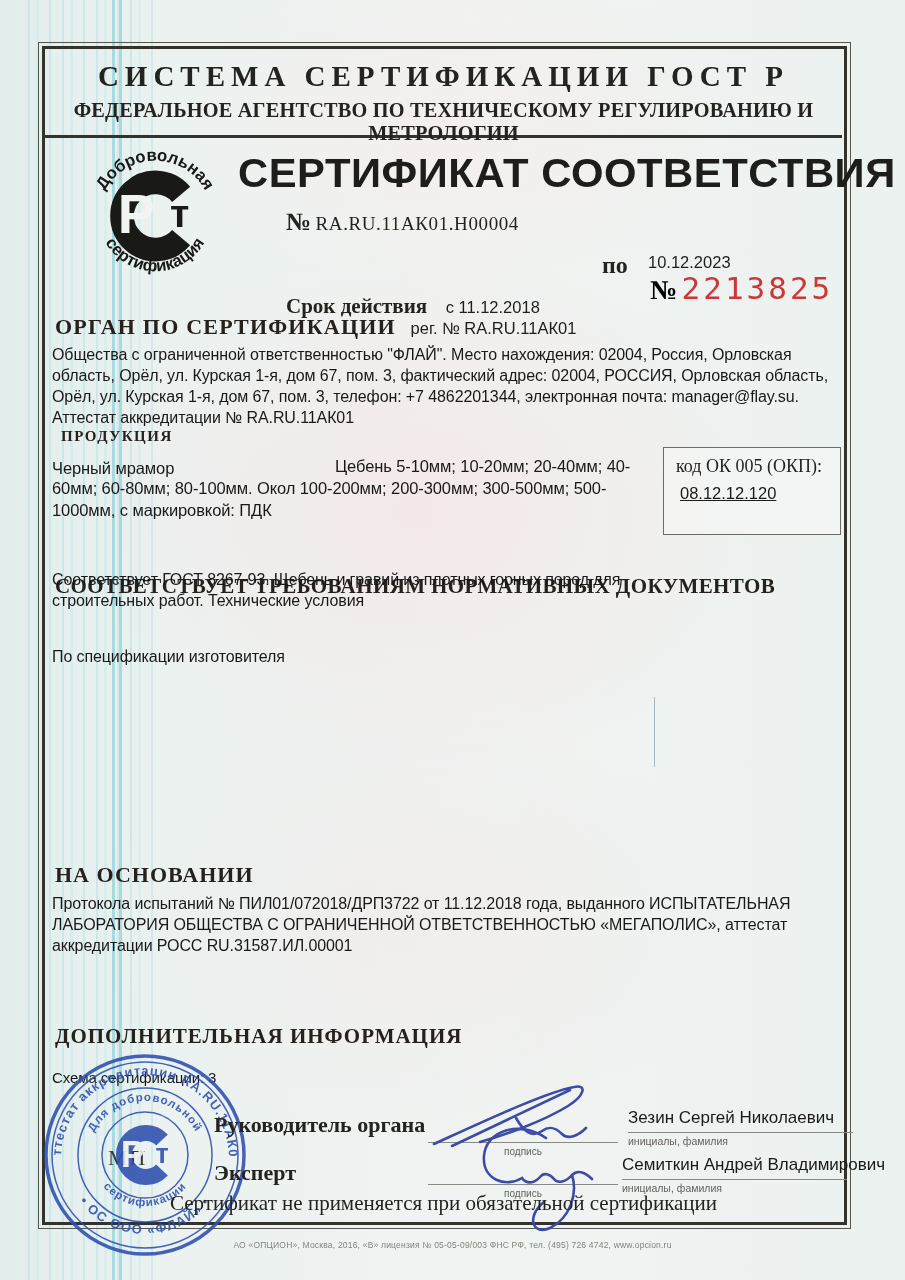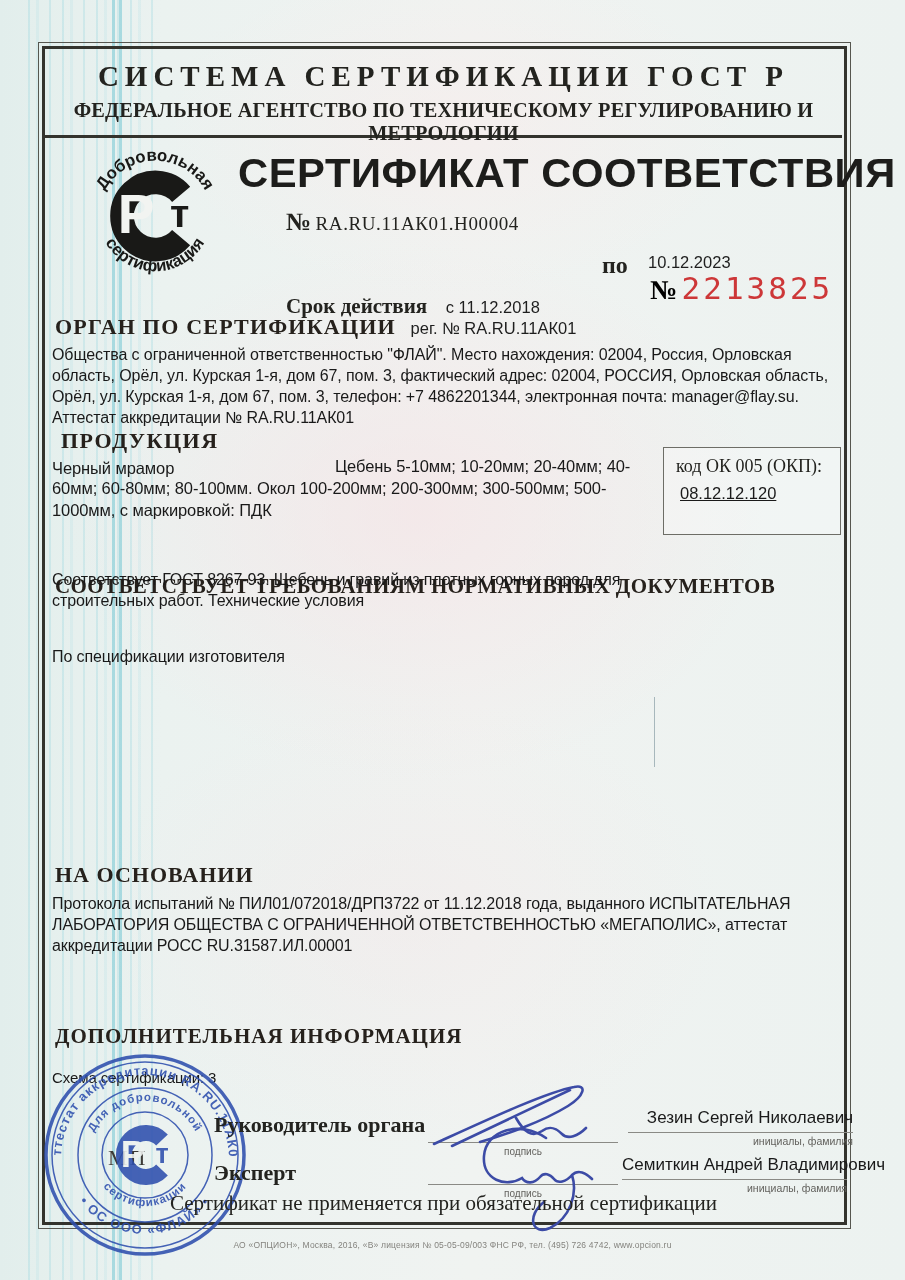--- a/index.html
+++ b/index.html
@@ -38,21 +38,21 @@
   .rednum{font-family:"DejaVu Sans Mono","Liberation Mono",monospace;font-size:31px;letter-spacing:3px;color:#cd3738;font-weight:500;}
   .sec-head{position:absolute;font-family:"Liberation Serif",serif;font-weight:bold;color:#26211c;white-space:nowrap;}
   .body-text{position:absolute;font-size:16px;line-height:1.32;color:#191919;letter-spacing:-0.1px;}
   .code-box{position:absolute;width:176px;height:86px;border:1px solid #6d6d66;background:rgba(255,255,255,.25);}
   .code-label{position:absolute;left:12px;top:8px;font-family:"Liberation Serif",serif;font-size:18px;color:#23231f;}
   .code-val{position:absolute;left:16px;top:36px;font-size:16.5px;color:#1a1a1a;text-decoration:underline;}
   .ghost-line{position:absolute;left:654px;top:697px;width:1px;height:70px;background:rgba(60,95,110,.4);}
   .sig-label{position:absolute;font-family:"Liberation Serif",serif;font-weight:bold;font-size:22px;color:#23231f;white-space:nowrap;}
   .sig-line{position:absolute;width:190px;border-bottom:1px solid #8a8a85;}
   .sig-caption{position:absolute;width:190px;text-align:center;font-size:10px;color:#63625e;}
-  .name-block{position:absolute;width:225px;text-align:right;}
+  .name-block{position:absolute;width:225px;text-align:left;}
   .name-text{font-size:17px;color:#191919;border-bottom:1px solid #8a8a85;padding-bottom:4px;white-space:nowrap;}
   .name-caption{font-size:10.5px;color:#63625e;padding-top:2px;}
   .footer-note{position:absolute;left:38px;top:1191px;width:811px;text-align:center;
     font-family:"Liberation Serif",serif;font-size:21px;color:#23231f;}
   .print-info{position:absolute;left:0;top:1240px;width:905px;text-align:center;font-size:8.5px;color:#84837e;letter-spacing:.2px;}
   .mp-text{position:absolute;left:108px;top:1145px;font-family:Liberation Serif, serif;font-size:22px;letter-spacing:2px;color:#3c3a36;}
   .stamp{position:absolute;left:38px;top:1048px;width:214px;height:214px;opacity:.88;}
   .sig-svg{position:absolute;pointer-events:none;}
 </style>
 </head>
@@ -107,21 +107,21 @@
     <span class="no-glyph">№</span>
     <span class="rednum">2213825</span>
   </div>
 
   <div class="sec-head" style="left:55px;top:314px;font-size:22px;letter-spacing:1.2px;">
     <span>ОРГАН ПО СЕРТИФИКАЦИИ</span>
     <span style="font-family:'Liberation Sans',sans-serif;font-weight:normal;font-size:16.5px;letter-spacing:0;margin-left:8px;color:#1e1e1e;">рег. № RA.RU.11АК01</span>
   </div>
   <div class="body-text" style="left:52px;top:344px;width:800px;">Общества с ограниченной ответственностью "ФЛАЙ". Место нахождения: 02004, Россия, Орловская область, Орёл, ул. Курская 1-я, дом 67, пом. 3, фактический адрес: 02004, РОССИЯ, Орловская область, Орёл, ул. Курская 1-я, дом 67, пом. 3, телефон: +7 4862201344, электронная почта: manager@flay.su. Аттестат аккредитации № RA.RU.11АК01</div>
 
-  <div class="sec-head" style="left:61px;top:428px;font-size:22px;letter-spacing:1.5px;">ПРОДУКЦИЯ</div>
+  <div class="sec-head" style="left:61px;top:428px;font-size:15px;letter-spacing:1.5px;">ПРОДУКЦИЯ</div>
   <div class="body-text" style="left:52px;top:458px;width:200px;font-size:16.5px;">Черный мрамор</div>
   <div class="body-text" style="left:52px;top:456px;width:612px;font-size:16.5px;text-indent:283px;">Цебень 5-10мм; 10-20мм; 20-40мм; 40-60мм; 60-80мм; 80-100мм. Окол 100-200мм; 200-300мм; 300-500мм; 500-1000мм, с маркировкой: ПДК</div>
   <div class="code-box" style="left:663px;top:447px;">
     <div class="code-label">код ОК 005 (ОКП):</div>
     <div class="code-val">08.12.12.120</div>
   </div>
 
   <div class="sec-head" style="left:55px;top:574px;font-size:21px;letter-spacing:.4px;">СООТВЕТСТВУЕТ ТРЕБОВАНИЯМ НОРМАТИВНЫХ ДОКУМЕНТОВ</div>
   <div class="body-text" style="left:52px;top:569px;width:606px;">Соответствует ГОСТ 8267-93. Щебень и гравий из плотных горных пород для строительных работ. Технические условия</div>
   <div class="body-text" style="left:52px;top:646px;width:606px;">По спецификации изготовителя</div>

